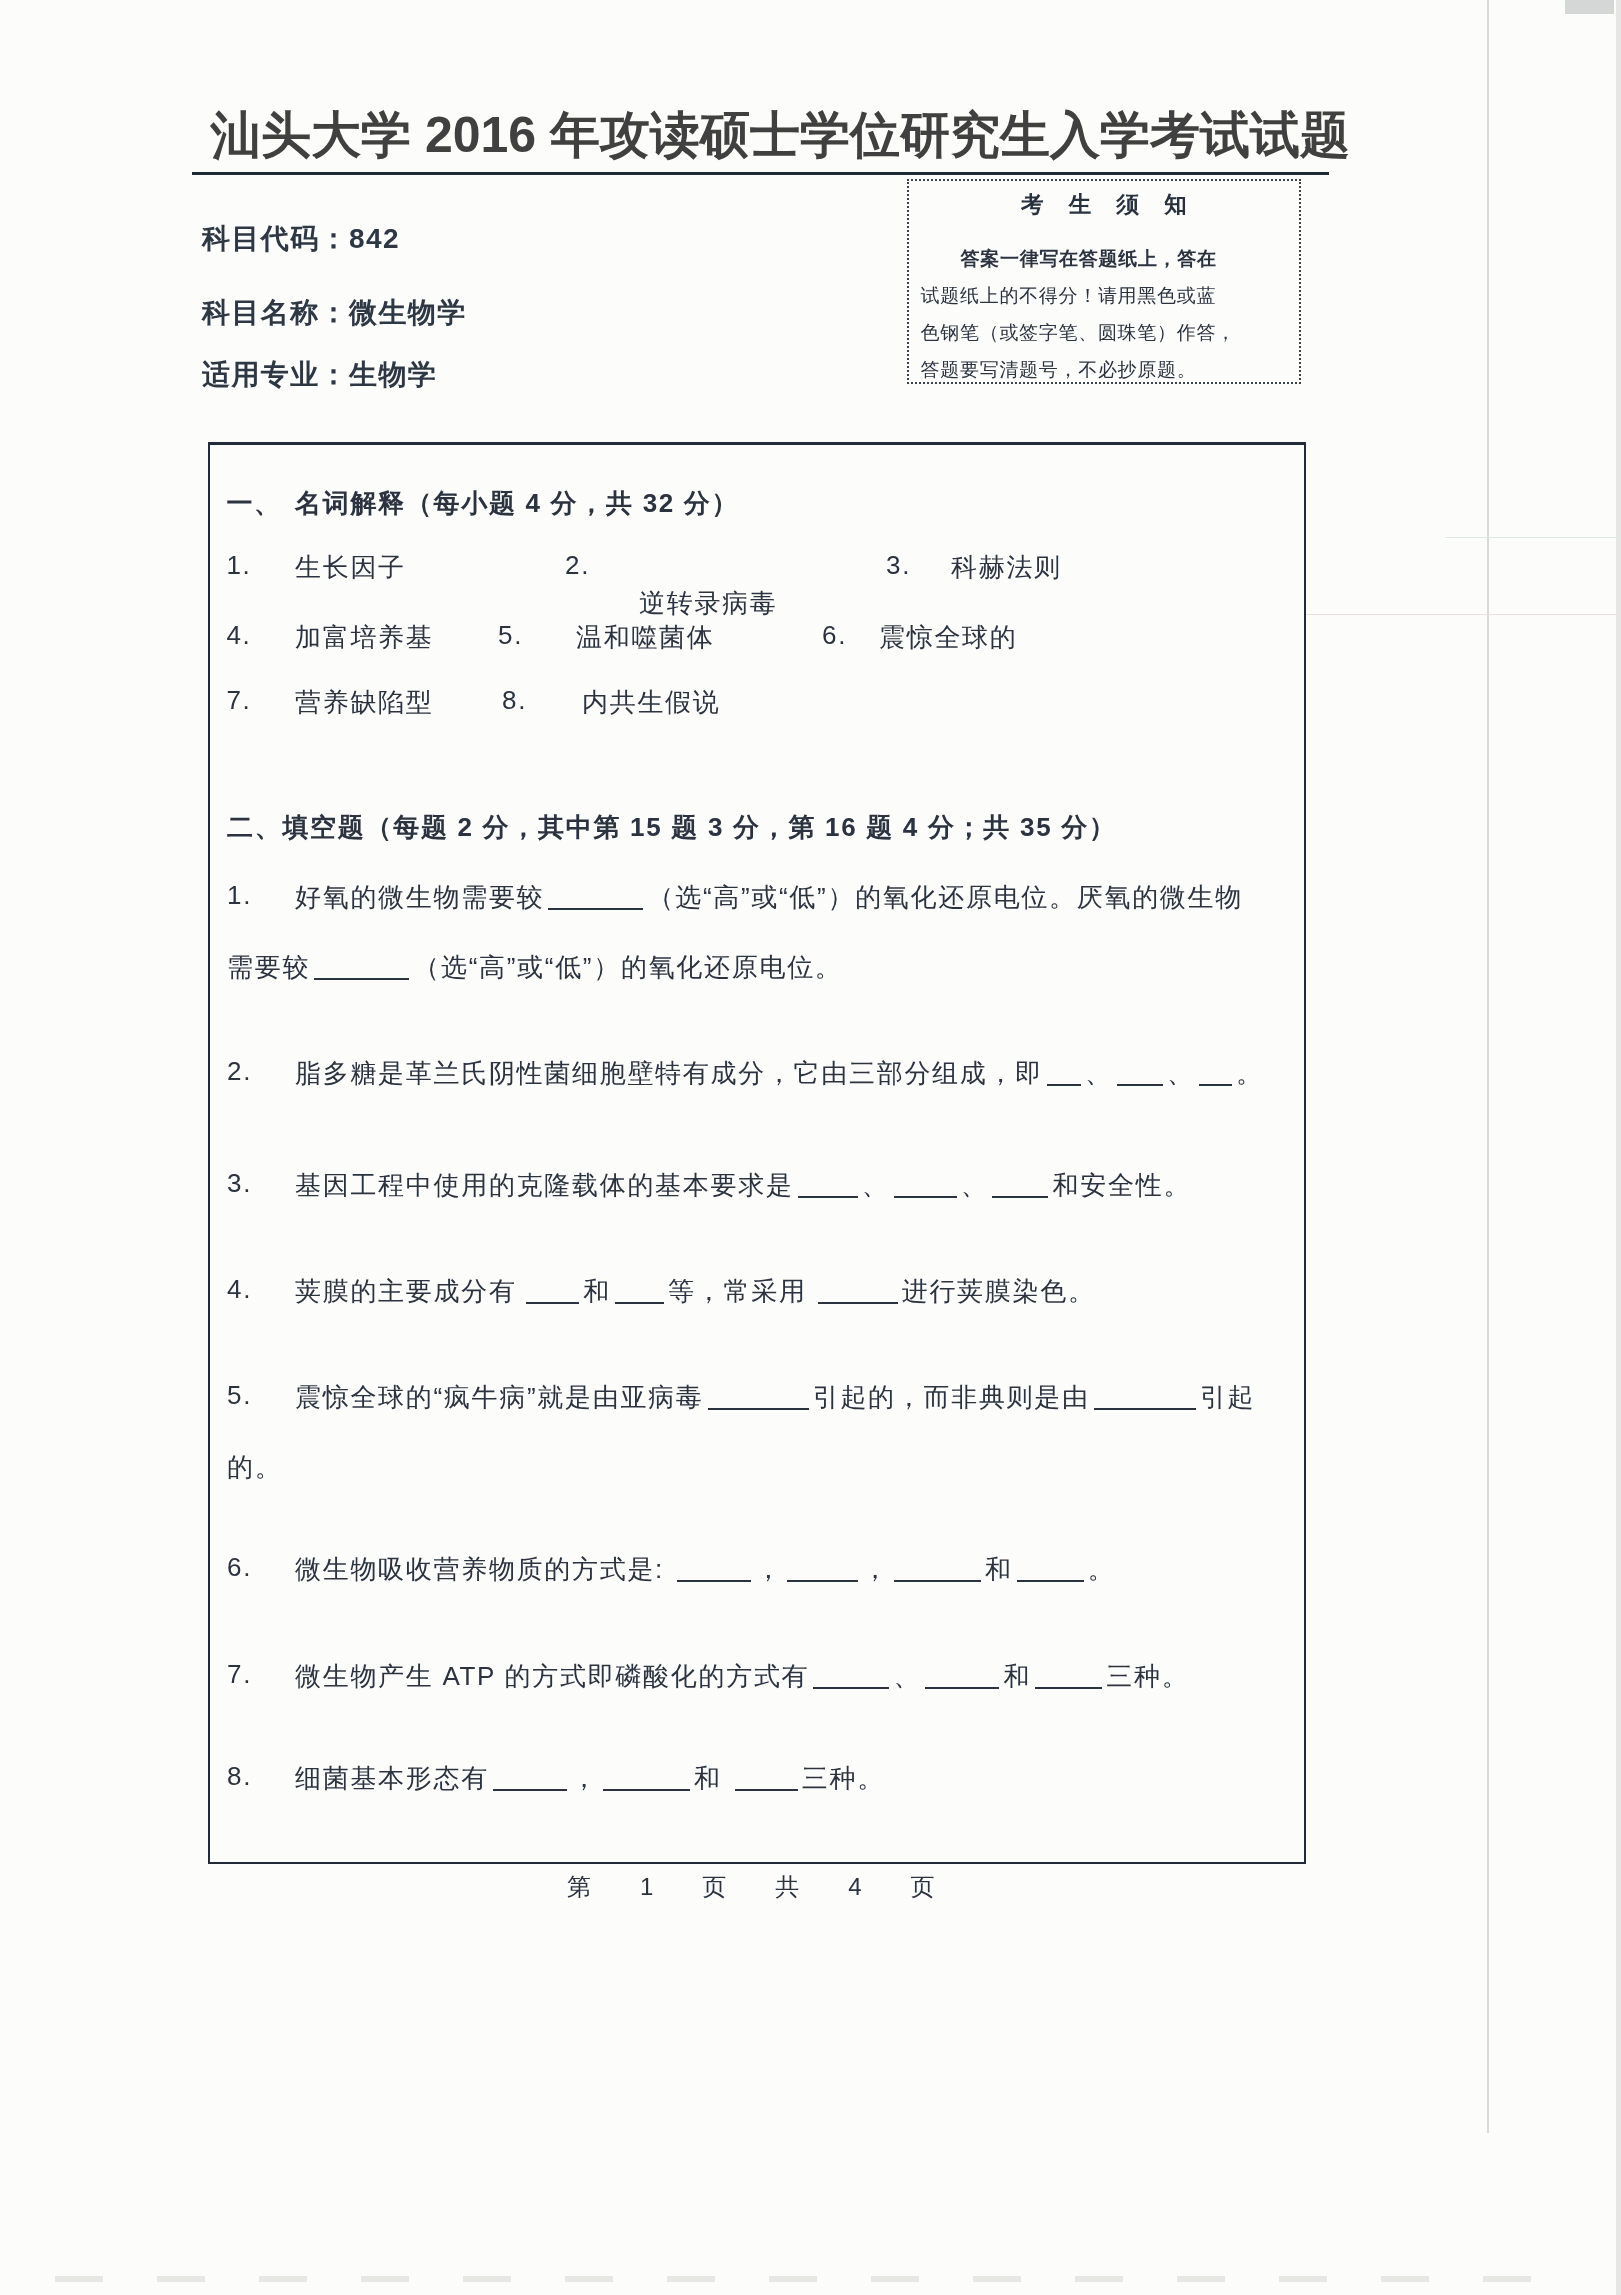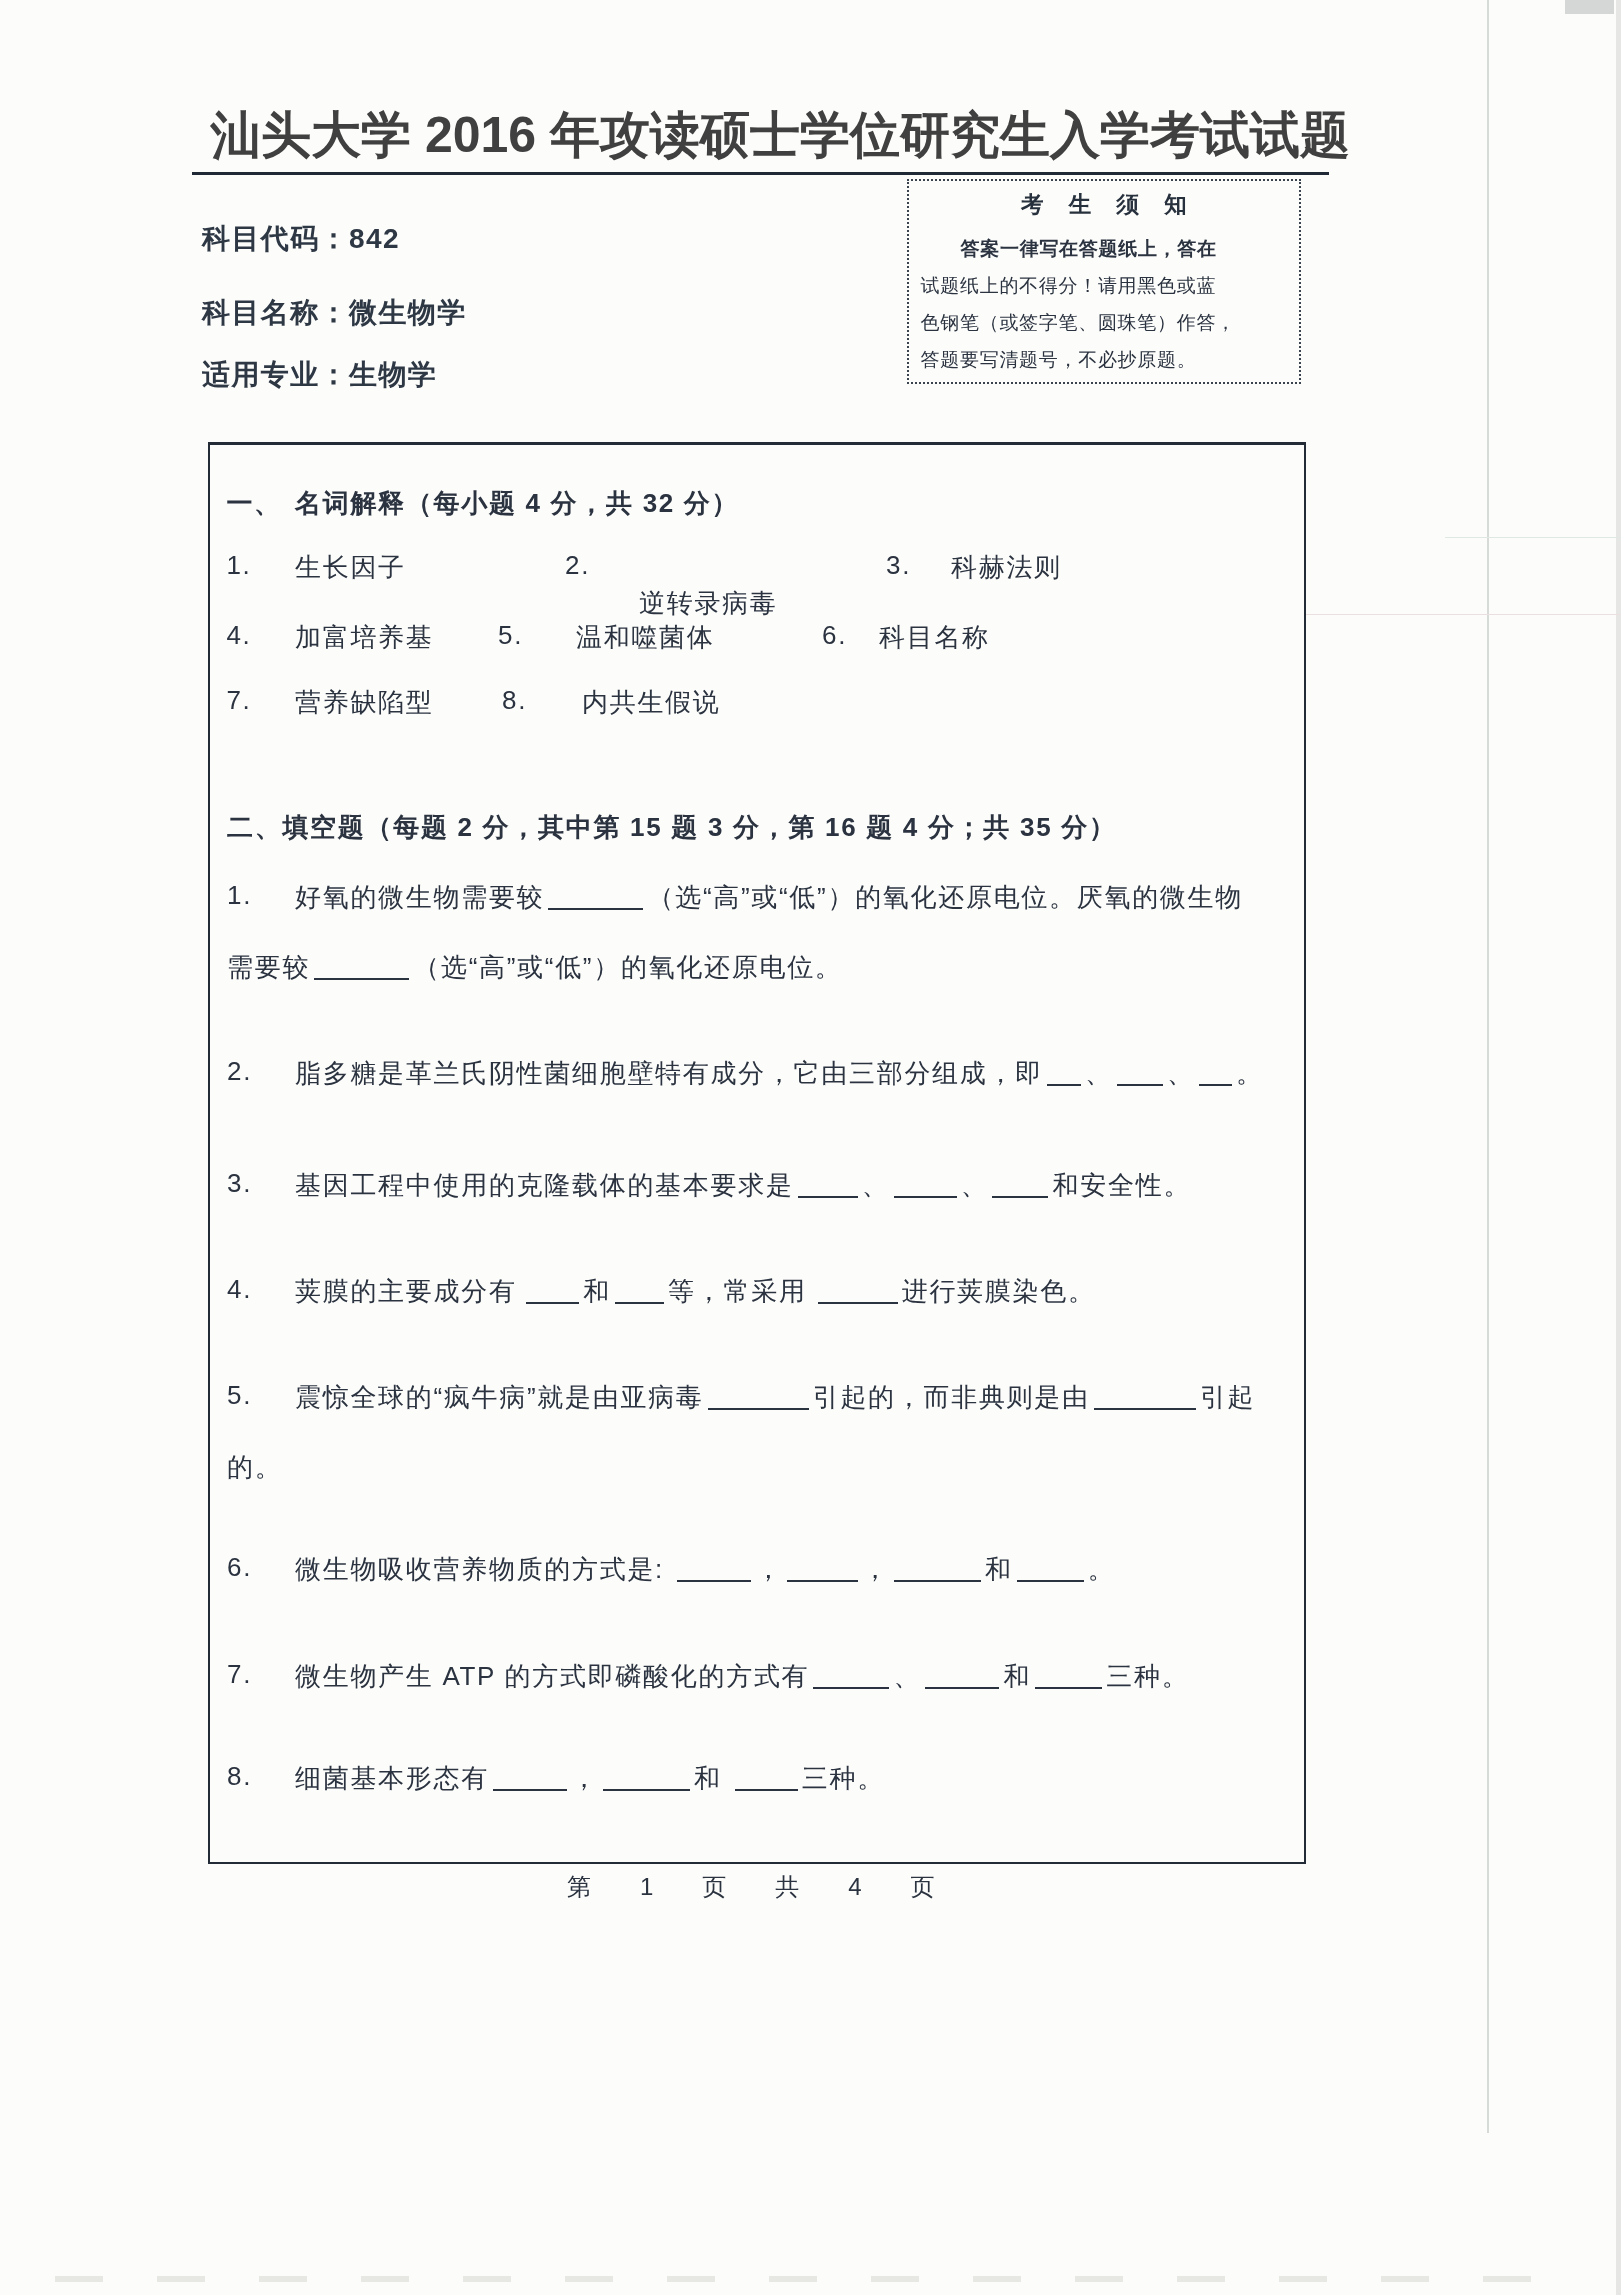--- a/index.html
+++ b/index.html
@@ -12,21 +12,21 @@
   
   .title{left:195px;top:102px;width:1152px;font-size:50px;font-weight:700;
          color:#404040;white-space:nowrap;letter-spacing:0px;margin-left:16px;}
   .title-rule{left:192px;top:172px;width:1137px;height:2.7px;background:#1f2935;}
   
   .info-line{left:202px;font-size:28px;font-weight:600;letter-spacing:1.4px;color:#2e3845;white-space:nowrap;}
   
   .notice{left:907px;top:179px;width:394px;height:205px;border:2px dotted #3b434e;
           box-sizing:border-box;padding:8.2px 11.6px 0 11.6px;background:#fcfcfa;}
   .notice-title{text-align:center;font-size:22.5px;font-weight:700;letter-spacing:9.5px;text-indent:9.5px;
-                color:#27303d;margin-bottom:10px;white-space:nowrap;}
+                color:#27303d;margin-bottom:20px;white-space:nowrap;}
   .notice-line{font-size:19px;line-height:37px;letter-spacing:0.7px;color:#2b3340;white-space:nowrap;}
   .indent{text-indent:40px;font-weight:bold;}
   
   .main{left:208px;top:442px;width:1098px;height:1422px;box-sizing:border-box;
         border:2px solid #232b36;border-top-width:3.4px;background:transparent;}
   .row{position:absolute;left:0;width:100%;height:34px;font-size:26px;letter-spacing:1.7px;
        color:#2b3340;}
   .row .n{position:absolute;top:0;}
   .row .t{position:absolute;top:0;white-space:nowrap;}
   .row .flow{position:absolute;top:0;left:85px;right:13.6px;white-space:nowrap;}
@@ -79,21 +79,21 @@
       <span class="t" style="left:429px;margin-top:36px;">逆转录病毒</span>
       <span class="n" style="left:676px;">3.</span>
       <span class="t" style="left:741px;">科赫法则</span>
     </div>
     <div class="row" style="top:175px;">
       <span class="n" style="left:16.4px;">4.</span>
       <span class="t" style="left:85px;">加富培养基</span>
       <span class="n" style="left:288px;">5.</span>
       <span class="t" style="left:366px;">温和噬菌体</span>
       <span class="n" style="left:612px;">6.</span>
-      <span class="t" style="left:669px;">科目名称</span>
+      <span class="t" style="left:669px;">震惊全球的</span>
     </div>
     <div class="row" style="top:240px;">
       <span class="n" style="left:16.4px;">7.</span>
       <span class="t" style="left:85px;">营养缺陷型</span>
       <span class="n" style="left:292px;">8.</span>
       <span class="t" style="left:372px;">内共生假说</span>
     </div>
 
     <div class="row bold-head" style="top:365px;">
       <span class="t" style="left:17px;">二、填空题（每题 2 分，其中第 15 题 3 分，第 16 题 4 分；共 35 分）</span>

